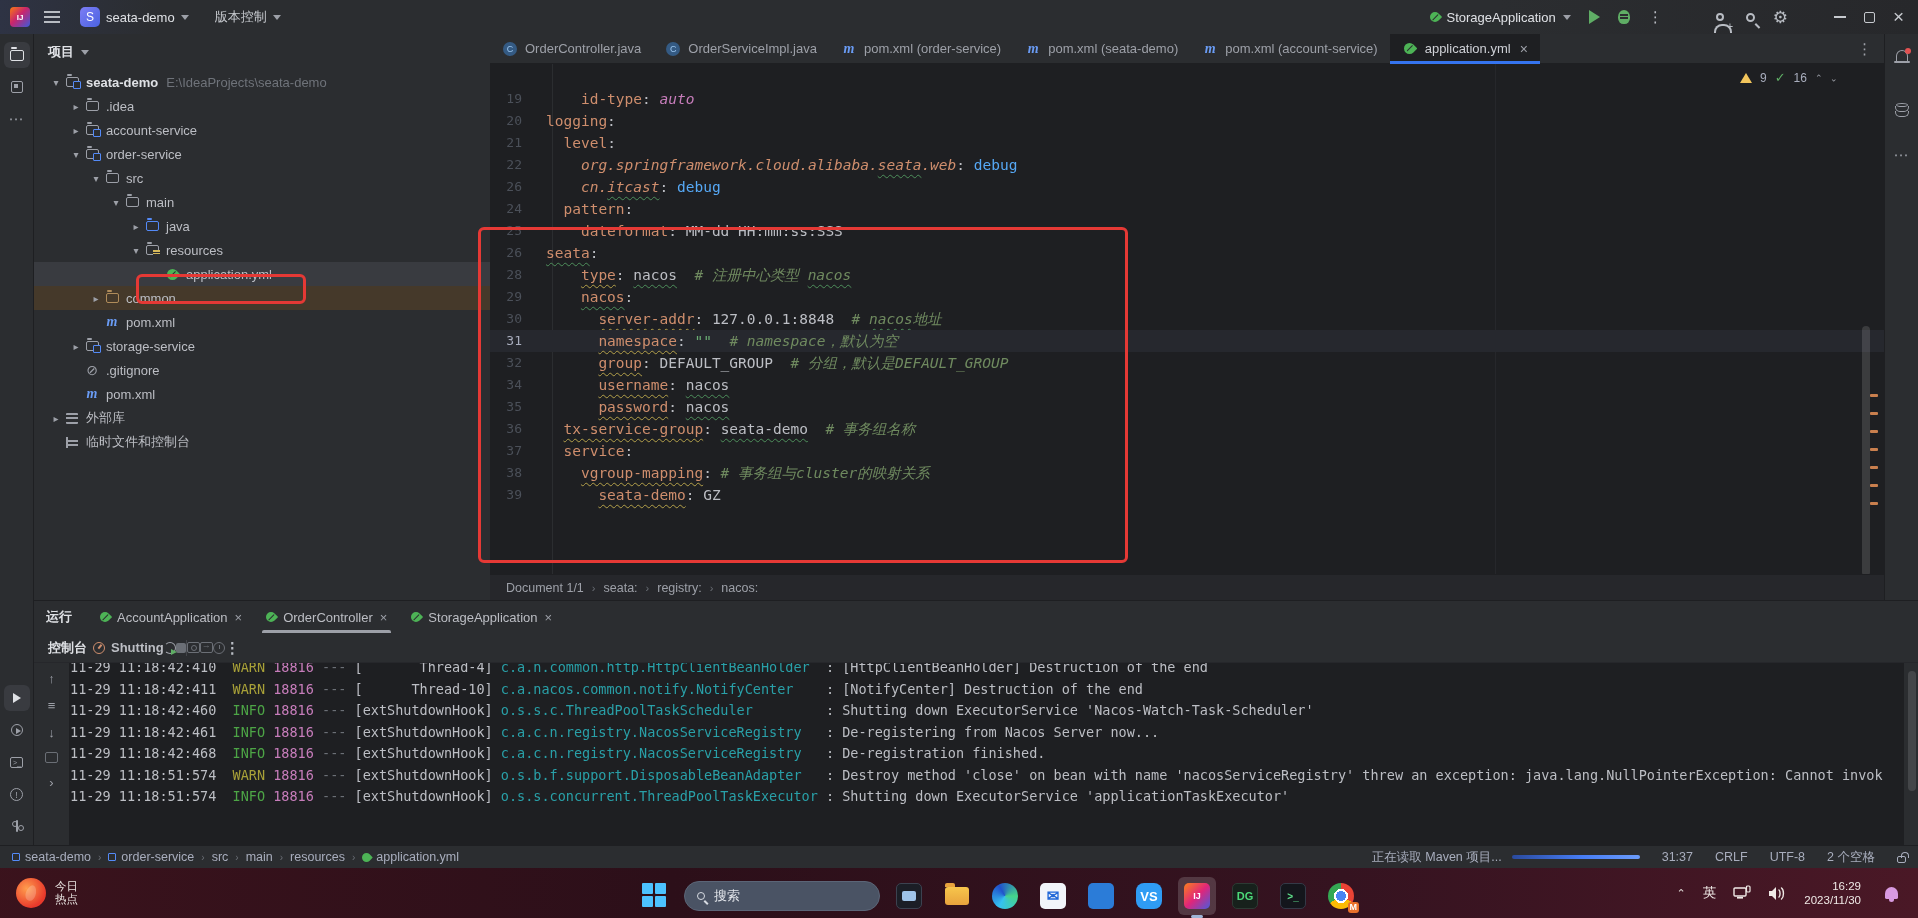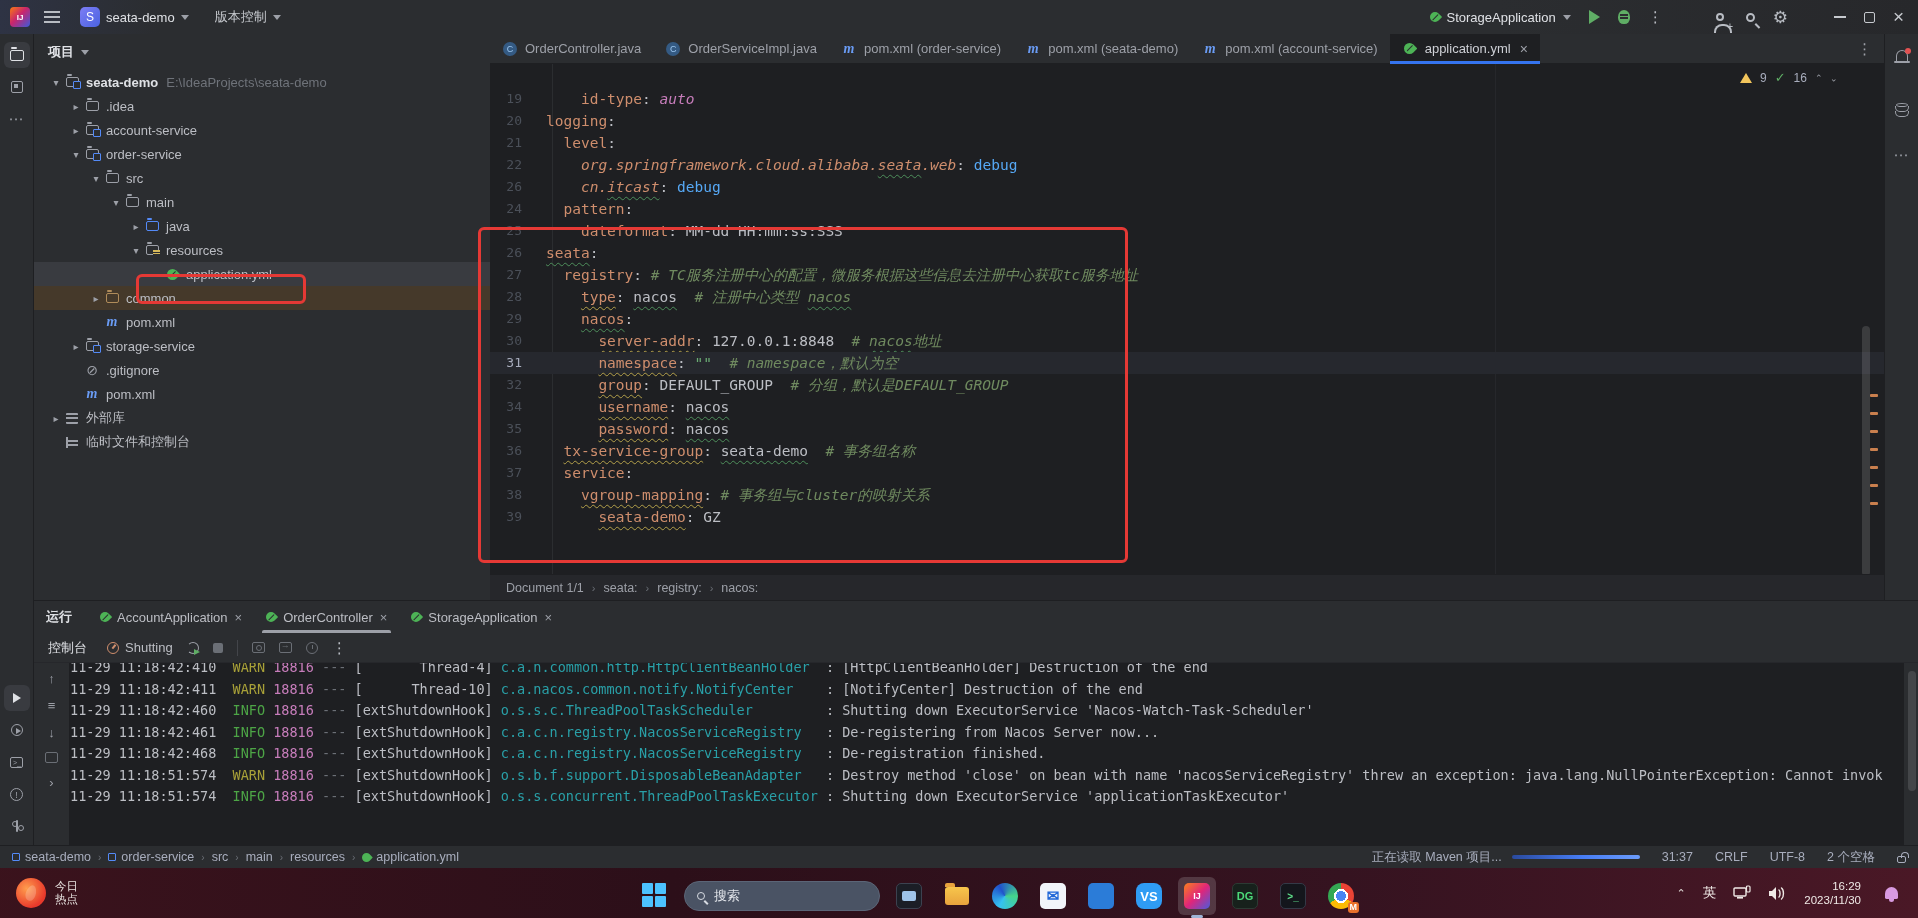--- a/index.html
+++ b/index.html
@@ -120,21 +120,21 @@
   #escroll{position:absolute;right:14px;top:262px;width:8px;height:250px;background:rgba(255,255,255,.13);border-radius:4px;}
   .redbox{position:absolute;border:3px solid #e53935;border-radius:6px;pointer-events:none;z-index:30;}
 
   
   #runpanel{left:34px;top:600px;width:1884px;height:245px;background:#2b2d30;border-top:1px solid #1e1f22;}
   #runtabs{height:32px;display:flex;align-items:center;padding-left:12px;gap:4px;}
   .run-title{font-weight:bold;color:#dfe1e5;margin-right:14px;}
   .rtab{display:flex;align-items:center;gap:7px;padding:0 10px;height:32px;color:#bcbec4;position:relative;}
   .rtab .close{color:#9da0a8;font-size:13px;}
   .rtab.active::after{content:"";position:absolute;left:6px;right:6px;bottom:0;height:3px;background:#9da0a8;border-radius:2px 2px 0 0;}
-  #runtools{height:30px;display:flex;align-items:center;gap:14px;padding-left:14px;border-bottom:1px solid #26272b;}
+  #runtools{height:30px;display:flex;align-items:center;gap:0;padding-left:14px;border-bottom:1px solid #26272b;font-weight:bold;}
   .ct-label{color:#dfe1e5;margin-right:6px;}
   .actuator{display:flex;align-items:center;gap:6px;color:#bcbec4;}
   .gauge{width:12px;height:12px;border:1.6px solid #cf8e6d;border-radius:50%;position:relative;}
   .gauge::after{content:"";position:absolute;left:5px;top:1px;width:1.5px;height:5px;background:#cf8e6d;transform:rotate(40deg);}
   .rerun{width:12px;height:12px;border:1.8px solid #9da0a8;border-radius:50%;border-left-color:transparent;position:relative;}
   .rerun::after{content:"";position:absolute;left:6px;top:6px;width:0;height:0;border-top:3px solid transparent;border-bottom:3px solid transparent;border-left:6px solid #5fad65;}
   .stopbox{width:10px;height:10px;background:#6b6f76;border-radius:2px;}
   .tool-divider{width:1px;height:16px;background:#43454a;}
   .dimicon{width:13px;height:11px;border:1.6px solid #6b6f76;border-radius:2px;position:relative;}
   .dimicon.cam::after{content:"";position:absolute;left:3.5px;top:2px;width:4px;height:4px;border:1.3px solid #6b6f76;border-radius:50%;}
@@ -463,21 +463,20 @@
       <div style="height:24px;"></div>
       <div id="codelines">
           <div class="cl"><span class="ln">19</span><span class="ct"><span class="sg-p">    </span><span class="sg-k">id-type</span><span class="sg-p">: </span><span class="sg-vp">auto</span></span></div>
           <div class="cl"><span class="ln">20</span><span class="ct"><span class="sg-k">logging</span><span class="sg-p">:</span></span></div>
           <div class="cl"><span class="ln">21</span><span class="ct"><span class="sg-p">  </span><span class="sg-k">level</span><span class="sg-p">:</span></span></div>
           <div class="cl"><span class="ln">22</span><span class="ct"><span class="sg-p">    </span><span class="sg-ki">org.springframework.cloud.alibaba.</span><span class="sg-ki sg-wg">seata</span><span class="sg-ki">.web</span><span class="sg-p">: </span><span class="sg-vb">debug</span></span></div>
           <div class="cl"><span class="ln">26</span><span class="ct"><span class="sg-p">    </span><span class="sg-ki">cn.</span><span class="sg-ki sg-wg">itcast</span><span class="sg-p">: </span><span class="sg-vb">debug</span></span></div>
           <div class="cl"><span class="ln">24</span><span class="ct"><span class="sg-p">  </span><span class="sg-k">pattern</span><span class="sg-p">:</span></span></div>
           <div class="cl"><span class="ln">25</span><span class="ct"><span class="sg-p">    </span><span class="sg-k">dateformat</span><span class="sg-p">: </span><span class="sg-p">MM-dd HH:mm:ss:SSS</span></span></div>
           <div class="cl"><span class="ln">26</span><span class="ct"><span class="sg-k sg-wg">seata</span><span class="sg-p">:</span></span></div>
-          <div class="cl"><span class="ln">27</span><span class="ct"><span class="sg-p">  </span><span class="sg-k">registry</span><span class="sg-p">: </span><span class="sg-c"># TC服务注册中心的配置，微服务根据这些信息去注册中心获取tc服务地址</span></span></div>
           <div class="cl"><span class="ln">28</span><span class="ct"><span class="sg-p">    </span><span class="sg-k sg-wy">type</span><span class="sg-p">: </span><span class="sg-p sg-wg">nacos</span><span class="sg-p">  </span><span class="sg-c"># 注册中心类型 </span><span class="sg-c sg-wg">nacos</span></span></div>
           <div class="cl"><span class="ln">29</span><span class="ct"><span class="sg-p">    </span><span class="sg-k sg-wg">nacos</span><span class="sg-p">:</span></span></div>
           <div class="cl"><span class="ln">30</span><span class="ct"><span class="sg-p">      </span><span class="sg-k sg-wy">server-addr</span><span class="sg-p">: </span><span class="sg-p">127.0.0.1:8848</span><span class="sg-p">  </span><span class="sg-c"># </span><span class="sg-c sg-wg">nacos</span><span class="sg-c">地址</span></span></div>
           <div class="cl cur"><span class="ln">31</span><span class="ct"><span class="sg-p">      </span><span class="sg-k sg-wy">namespace</span><span class="sg-p">: </span><span class="sg-vs">""</span><span class="sg-p">  </span><span class="sg-c"># namespace，默认为空</span></span></div>
           <div class="cl"><span class="ln">32</span><span class="ct"><span class="sg-p">      </span><span class="sg-k sg-wy">group</span><span class="sg-p">: </span><span class="sg-p">DEFAULT_GROUP</span><span class="sg-p">  </span><span class="sg-c"># 分组，默认是DEFAULT_GROUP</span></span></div>
           <div class="cl"><span class="ln">34</span><span class="ct"><span class="sg-p">      </span><span class="sg-k sg-wy">username</span><span class="sg-p">: </span><span class="sg-p sg-wg">nacos</span></span></div>
           <div class="cl"><span class="ln">35</span><span class="ct"><span class="sg-p">      </span><span class="sg-k sg-wy">password</span><span class="sg-p">: </span><span class="sg-p sg-wg">nacos</span></span></div>
           <div class="cl"><span class="ln">36</span><span class="ct"><span class="sg-p">  </span><span class="sg-k sg-wy">tx-service-group</span><span class="sg-p">: </span><span class="sg-p sg-wg">seata-demo</span><span class="sg-p">  </span><span class="sg-c"># 事务组名称</span></span></div>
           <div class="cl"><span class="ln">37</span><span class="ct"><span class="sg-p">  </span><span class="sg-k">service</span><span class="sg-p">:</span></span></div>
           <div class="cl"><span class="ln">38</span><span class="ct"><span class="sg-p">    </span><span class="sg-k sg-wy">vgroup-mapping</span><span class="sg-p">: </span><span class="sg-c"># 事务组与cluster的映射关系</span></span></div>

